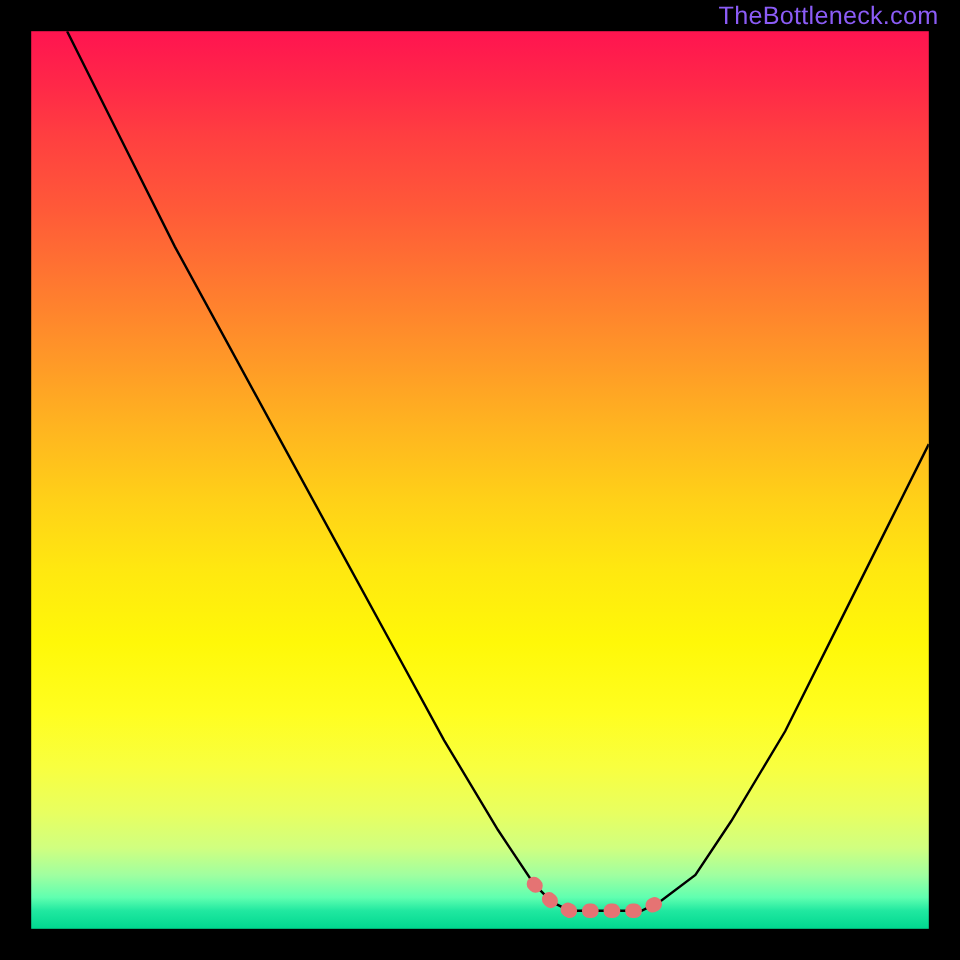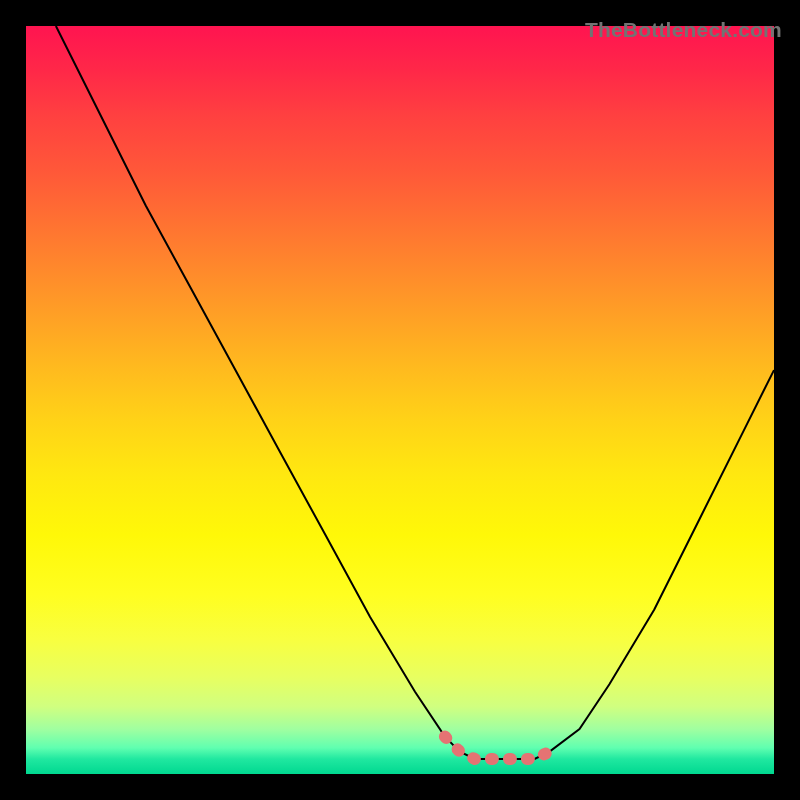--- a/index.html
+++ b/index.html
@@ -11,25 +11,25 @@
     font-family: Arial, Helvetica, sans-serif;
     overflow: hidden;
   }
   .container {
     position: relative;
     width: 800px;
     height: 800px;
   }
   .watermark {
     position: absolute;
-    top: 18px;
+    top: 2px;
     right: 18px;
-    color: #737373;
+    color: #8b5cf6;
     font-size: 21px;
-    font-weight: bold;
+    font-weight: normal;
     letter-spacing: 0.2px;
     z-index: 10;
   }
   .plot-area {
     position: absolute;
     left: 26px;
     top: 26px;
     width: 748px;
     height: 748px;
     background: linear-gradient(to bottom,

